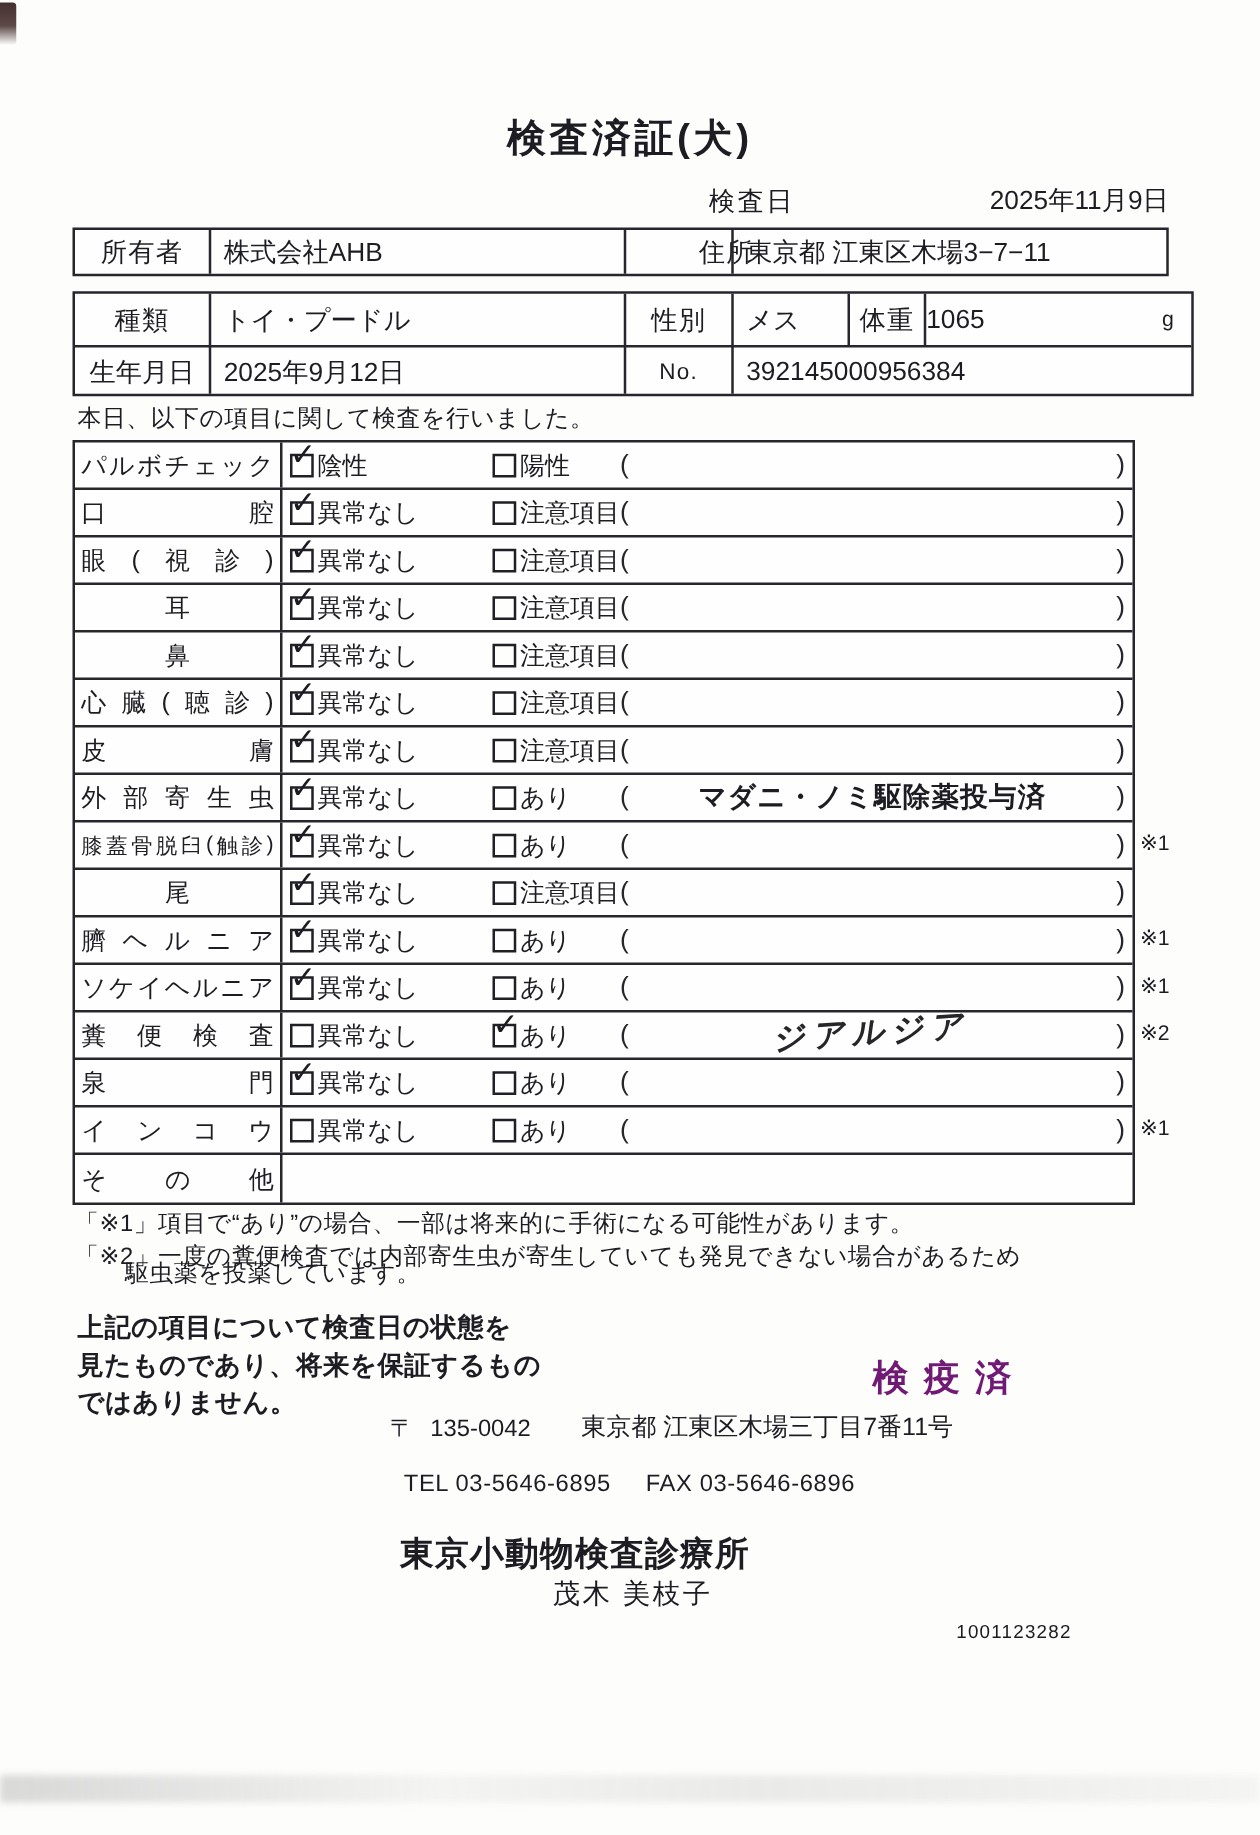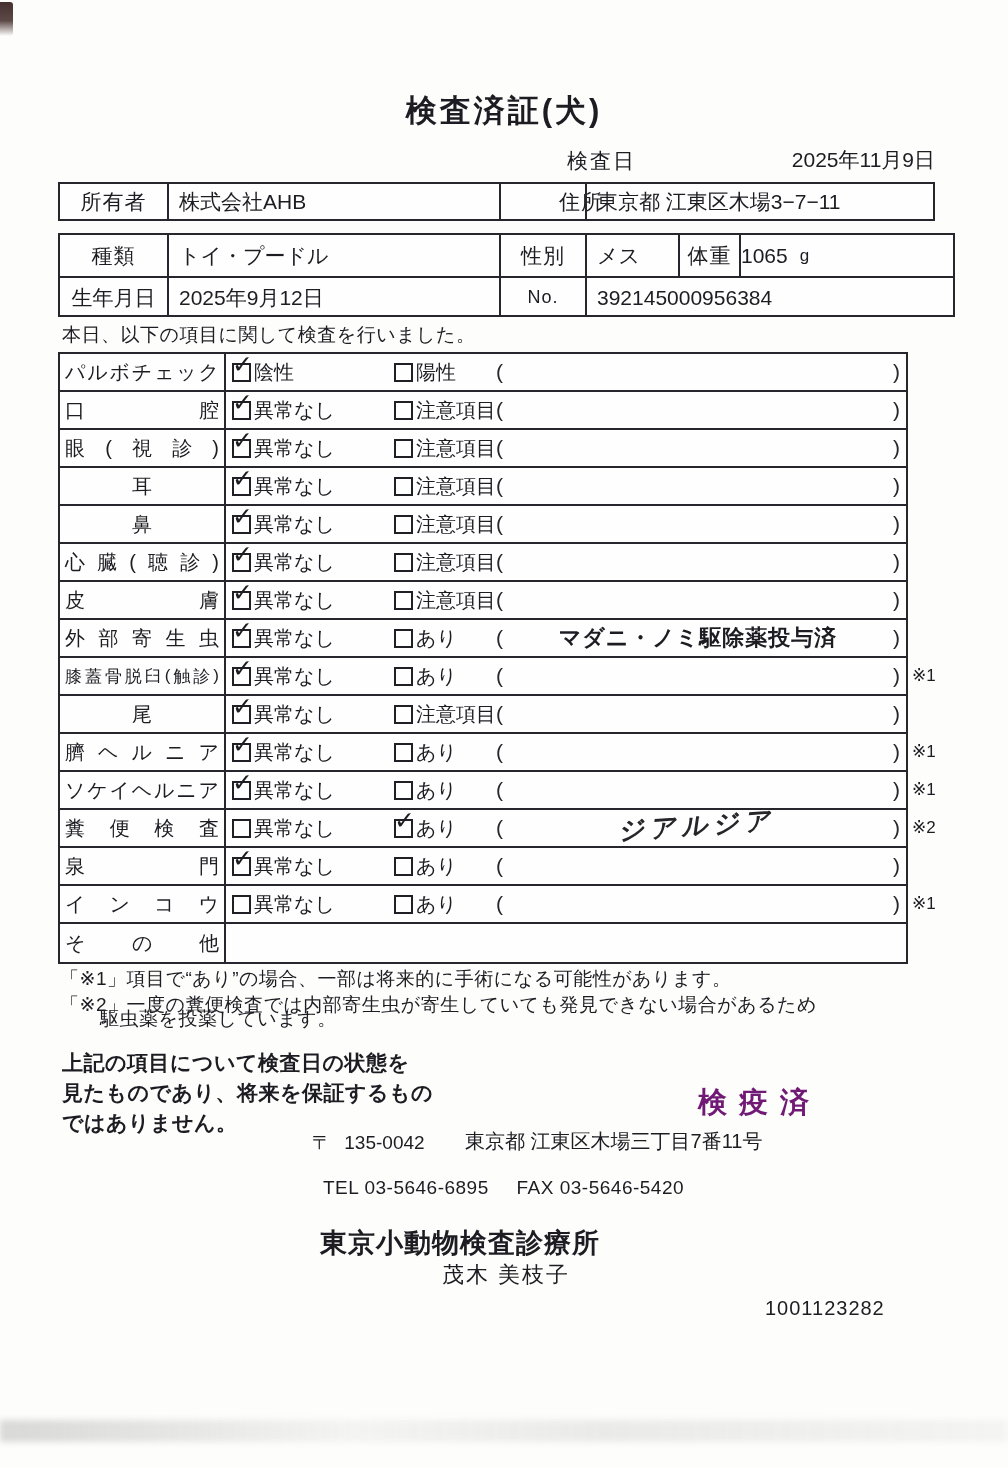--- a/index.html
+++ b/index.html
@@ -66,21 +66,21 @@
   .disclaimer{
     left:62px;top:1048px;font-size:21px;font-weight:600;
     line-height:30px;white-space:pre-line;letter-spacing:0.5px;
   }
   .stamp{left:698px;top:1083px;font-size:29px;font-weight:600;letter-spacing:12px;color:#701a75;}
   .postal{left:312px;top:1130px;font-size:19px;}
   .postal-addr{left:465px;top:1128px;font-size:20px;}
   .telfax{left:323px;top:1177px;font-size:19px;letter-spacing:0.5px;}
   .clinic{left:320px;top:1225px;font-size:27px;font-weight:600;letter-spacing:1px;}
   .examiner{left:442px;top:1260px;font-size:22px;letter-spacing:2px;}
-  .serial{left:765px;top:1297px;font-size:20px;letter-spacing:1px;}
+  .serial{left:765px;top:1297px;font-size:15px;letter-spacing:1px;}
   
   .corner-mark{
     left:0px;top:2px;width:13px;height:34px;
     background:linear-gradient(180deg,#43302f 0%,#5d4a48 55%,rgba(93,74,72,0) 100%);
     border-radius:0 3px 3px 0;
   }
   .smudge{
     left:0;top:1420px;width:1008px;height:22px;
     background:linear-gradient(90deg,rgba(150,150,148,0.35),rgba(180,180,178,0.12) 35%,rgba(160,160,158,0.2) 60%,rgba(170,170,168,0.1));
     filter:blur(3px);
@@ -111,21 +111,21 @@
 
   <div class="tbl" style="left:58px;top:233px;width:897px;height:84px;">
 
     <div class="cell lbl" style="left:0;top:0;height:41px;width:107px;">種類</div>
     <div class="cell val" style="left:109px;top:0;height:41px;width:328px;">トイ・プードル</div>
     <div class="cell lbl" style="left:441px;top:0;height:41px;width:84px;">性別</div>
     <div class="cell val" style="left:527px;top:0;height:41px;width:91px;">メス</div>
     <div class="vline" style="left:618px;height:41px;bottom:auto;"></div>
     <div class="cell lbl" style="left:620px;top:0;height:41px;width:59px;">体重</div>
     <div class="vline" style="left:679px;height:41px;bottom:auto;"></div>
-    <div class="cell" style="left:681px;top:0;height:41px;right:0;justify-content:flex-start;padding-right:14px;">
+    <div class="cell" style="left:681px;top:0;height:41px;right:0;justify-content:space-between;padding-right:14px;">
       <span>1065</span>
       <span style="font-size:17px;margin-left:12px;">g</span>
     </div>
     <div class="hline" style="top:41px;"></div>
 
     <div class="cell lbl" style="left:0;top:43px;height:39px;width:107px;letter-spacing:0;">生年月日</div>
     <div class="cell val" style="left:109px;top:43px;height:39px;width:328px;">2025年9月12日</div>
     <div class="cell lbl" style="left:441px;top:43px;height:39px;width:84px;font-size:18px;">No.</div>
     <div class="cell val" style="left:527px;top:43px;height:39px;right:0;text-align:right;">392145000956384</div>
     <div class="vline" style="left:107px;"></div>
@@ -502,21 +502,21 @@
 ではありません。</div>
   <div class="abs stamp">検疫済</div>
 
   <div class="abs postal">
     <span>〒</span>
     <span style="margin-left:8px;">135-0042</span>
   </div>
   <div class="abs postal-addr">東京都 江東区木場三丁目7番11号</div>
   <div class="abs telfax">
     <span>TEL 03-5646-6895</span>
-    <span style="margin-left:22px;">FAX 03-5646-5420</span>
+    <span style="margin-left:22px;">FAX 03-5646-6896</span>
   </div>
   <div class="abs clinic">東京小動物検査診療所</div>
   <div class="abs examiner">茂木 美枝子</div>
   <div class="abs serial">1001123282</div>
 
 <div class="abs ref-mark" style="top: 665px;">※1</div>
     <div class="abs ref-mark" style="top: 741px;">※1</div>
     <div class="abs ref-mark" style="top: 779px;">※1</div>
     <div class="abs ref-mark" style="top: 817px;">※2</div>
     <div class="abs ref-mark" style="top: 893px;">※1</div>

